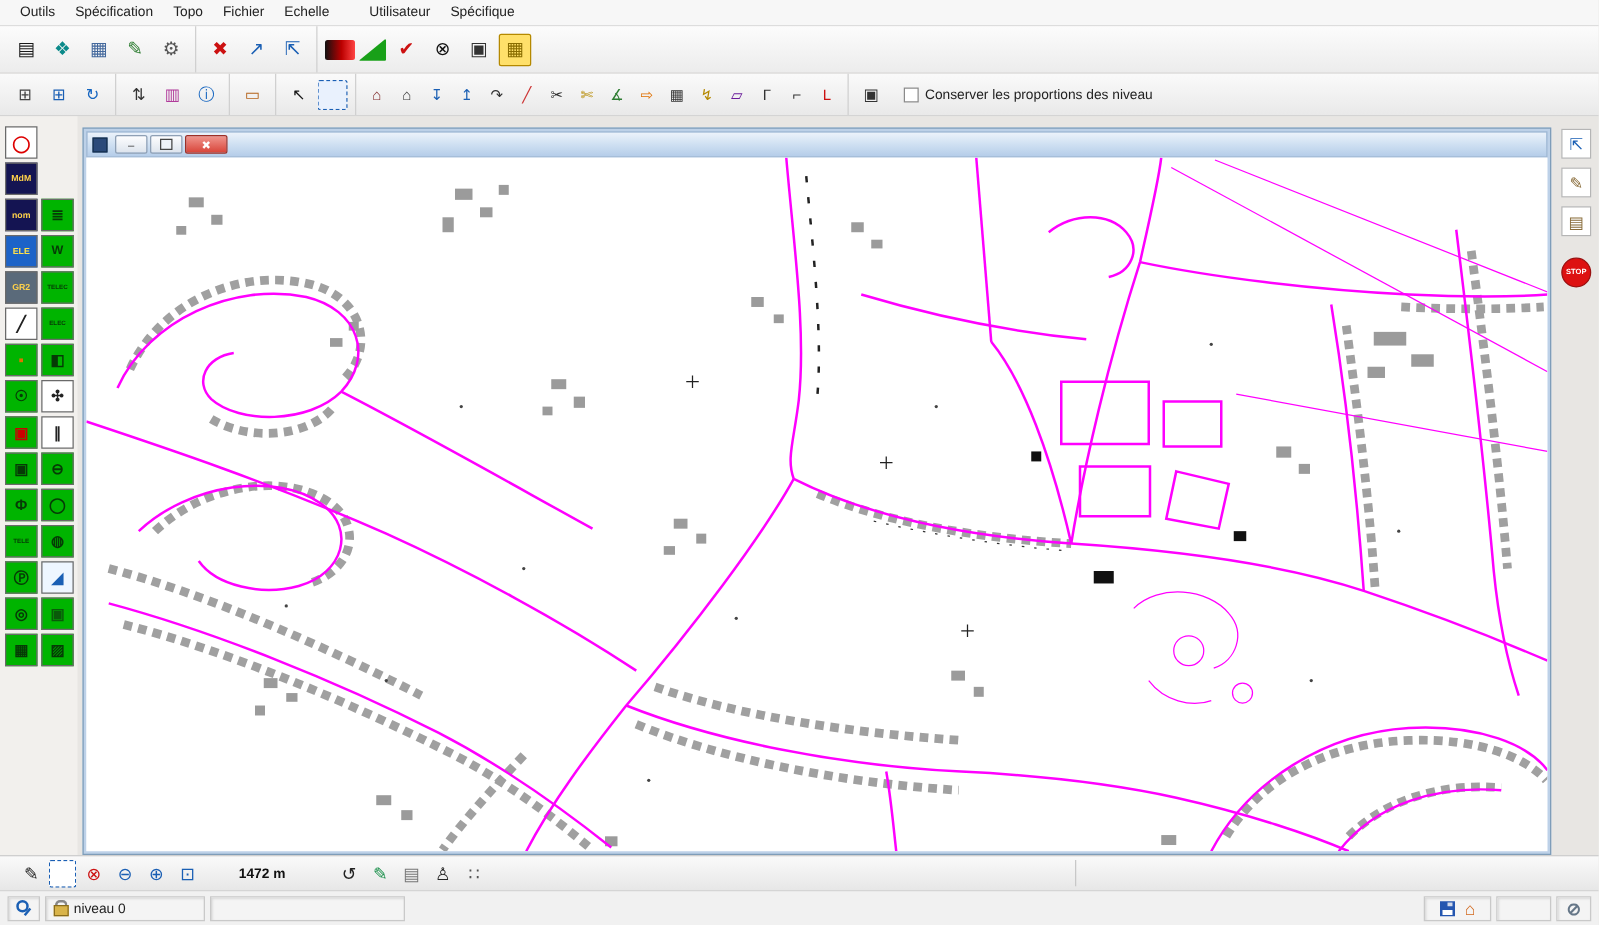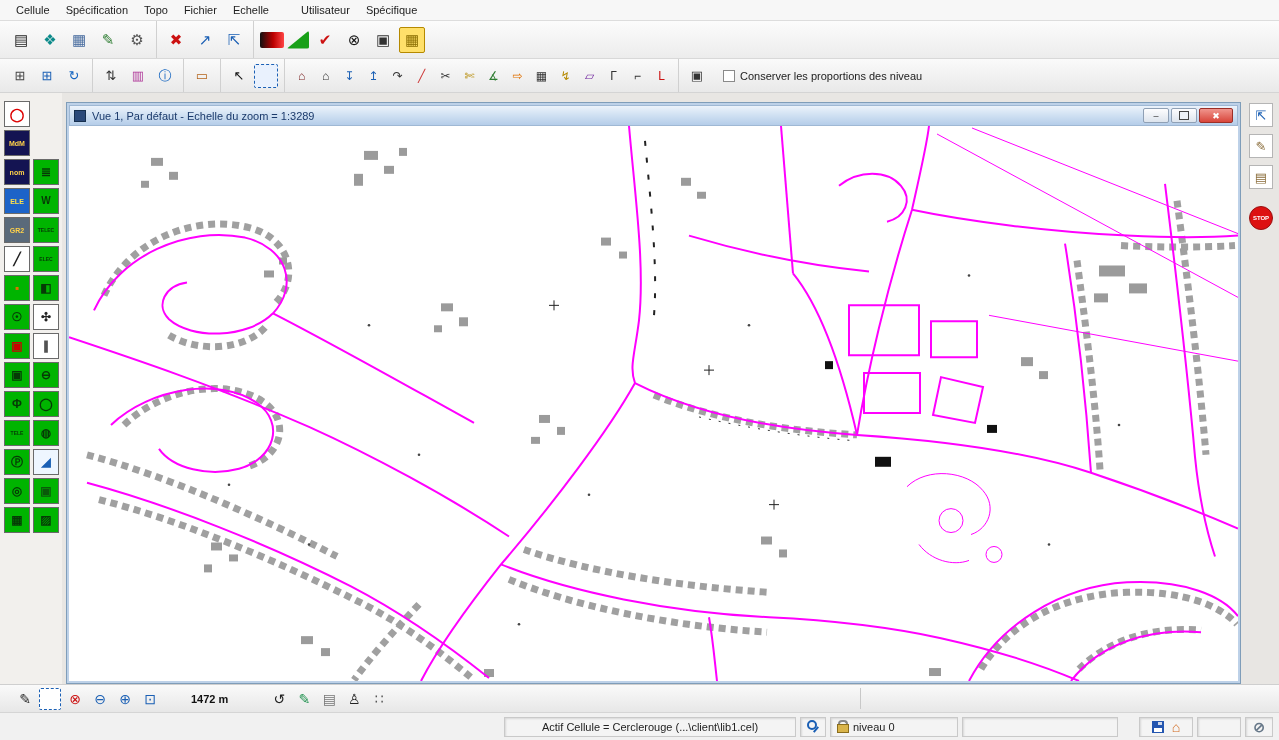--- a/index.html
+++ b/index.html
@@ -109,21 +109,21 @@
   .disk-icon::before { content:""; position:absolute; left:2px; bottom:1px; width:8px; height:4px; background:#fff; }
   .disk-icon::after { content:""; position:absolute; right:2px; top:1px; width:4px; height:3px; background:#cfd8ea; }
   .home-icon { color:#d2691e; font-size:14px; font-weight:bold; line-height:1; }
   .slash-icon { color:#667788; font-size:14px; font-weight:bold; line-height:1; }
 </style>
 </head>
 <body>
 
 <div class="menubar" data-name="menu-bar">
 
-    <span class="menu-item" data-name="menu-item">Cellule</span>
+    <span class="menu-item" data-name="menu-item">Outils</span>
 
     <span class="menu-item" data-name="menu-item">Spécification</span>
 
     <span class="menu-item" data-name="menu-item">Topo</span>
 
     <span class="menu-item" data-name="menu-item">Fichier</span>
 
     <span class="menu-item" data-name="menu-item">Echelle</span>
 
     <span class="menu-item" data-name="menu-item" style="margin-left: 16px;">Utilisateur</span>
@@ -241,21 +241,20 @@
         <span class="pi" data-name="striped-circle-tool" style="background: rgb(0, 180, 0); color: rgb(6, 58, 6); font-size: 12px;">◍</span>
         <span class="pi" data-name="ramp-tool" style="background: rgb(238, 246, 255); color: rgb(26, 95, 180); font-size: 12px;">◢</span>
         <span class="pi" data-name="square-tool" style="background: rgb(0, 180, 0); color: rgb(10, 90, 10); font-size: 12px;">▣</span>
         <span class="pi" data-name="hatch-tool" style="background: rgb(0, 180, 0); color: rgb(6, 58, 6); font-size: 12px;">▨</span>
       </div>
   </div>
 
   <div class="viewwin" data-name="view-window">
     <div class="viewtitle" data-name="view-window-titlebar">
       <span class="wicon" data-name="window-icon"></span>
-      <span class="wtitle" data-name="view-window-title">Vue 1, Par défaut - Echelle du zoom = 1:3289</span>
       <span class="capbtns" data-name="caption-buttons">
         <span class="cap" data-name="minimize-button">–</span>
         <span class="cap restore" data-name="restore-button"></span>
         <span class="cap close" data-name="close-button">✖</span>
       </span>
     </div>
     <div class="mapwrap" data-name="map-viewport">
       <svg data-name="map-canvas" viewBox="0 0 1169 557" preserveAspectRatio="none">
 
         <g data-name="buildings-layer" stroke="#9b9b9b" stroke-width="7" fill="none" stroke-dasharray="7 5" opacity="0.95">
@@ -400,23 +399,20 @@
   <span class="ti" data-name="rotate-view-icon" style="color: rgb(34, 34, 34);">↺</span>
       <span class="ti" data-name="render-view-icon" style="color: rgb(26, 143, 74);">✎</span>
       <span class="ti" data-name="sheet-view-icon" style="color: rgb(119, 119, 119);">▤</span>
       <span class="ti" data-name="walk-view-icon" style="color: rgb(34, 34, 34);">♙</span>
       <span class="ti" data-name="dots-view-icon" style="color: rgb(85, 85, 85);">∷</span>
     </div>
   <span class="vdiv" data-name="toolbar-divider"></span>
 </div>
 
 <div class="statusbar" data-name="status-bar">
-  <div class="spanel sp-active" data-name="active-cell-panel">
-    <span data-name="active-cell-text">Actif Cellule = Cerclerouge (...\client\lib1.cel)</span>
-  </div>
   <div class="spanel sp-key" data-name="key-panel">
     <span class="key-icon" data-name="key-icon"></span>
   </div>
   <div class="spanel sp-level" data-name="level-panel">
     <span class="lock-icon" data-name="lock-icon"></span>
     <span data-name="active-level-text">niveau 0</span>
   </div>
   <div class="spanel sp-empty1" data-name="status-empty-panel"></div>
   <div class="spanel sp-save" data-name="save-status-panel">
     <span class="disk-icon" data-name="disk-icon"></span>

